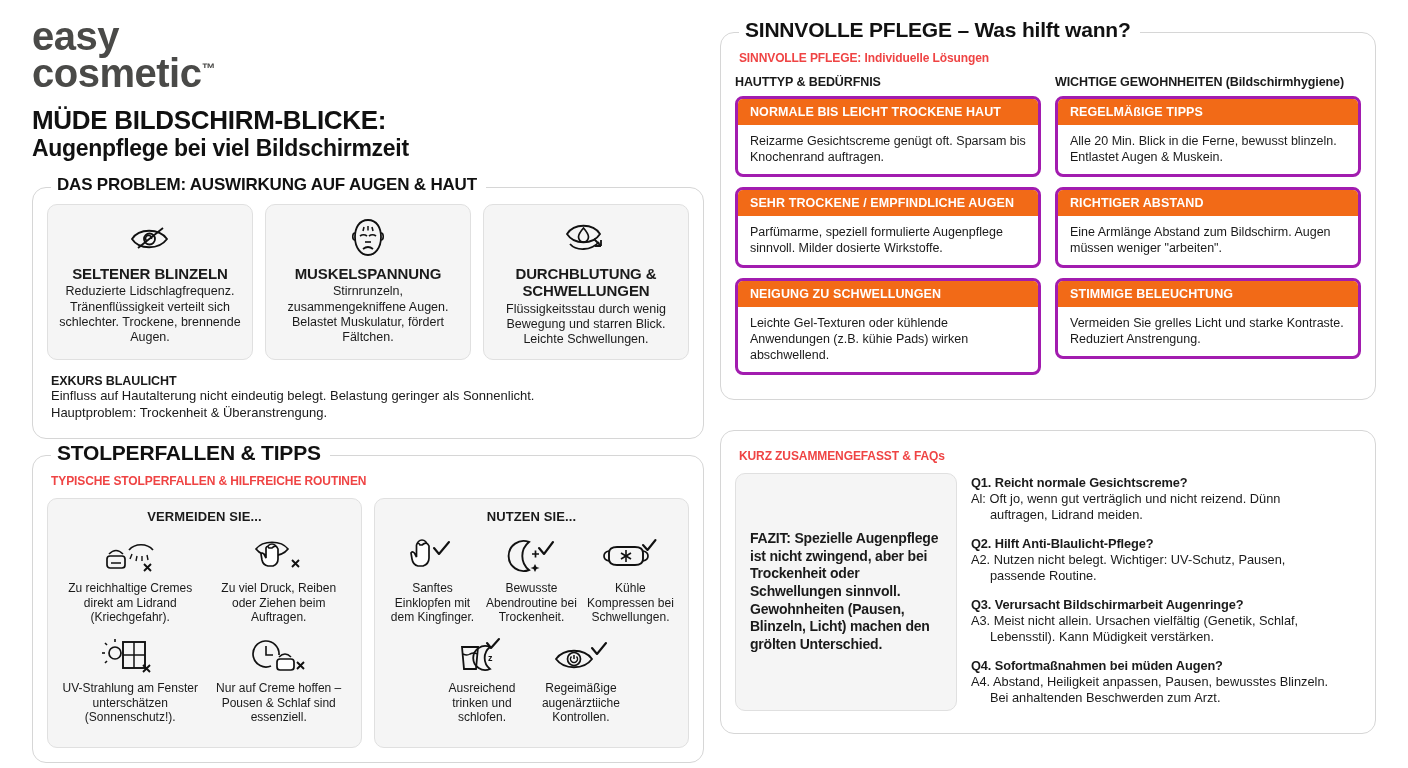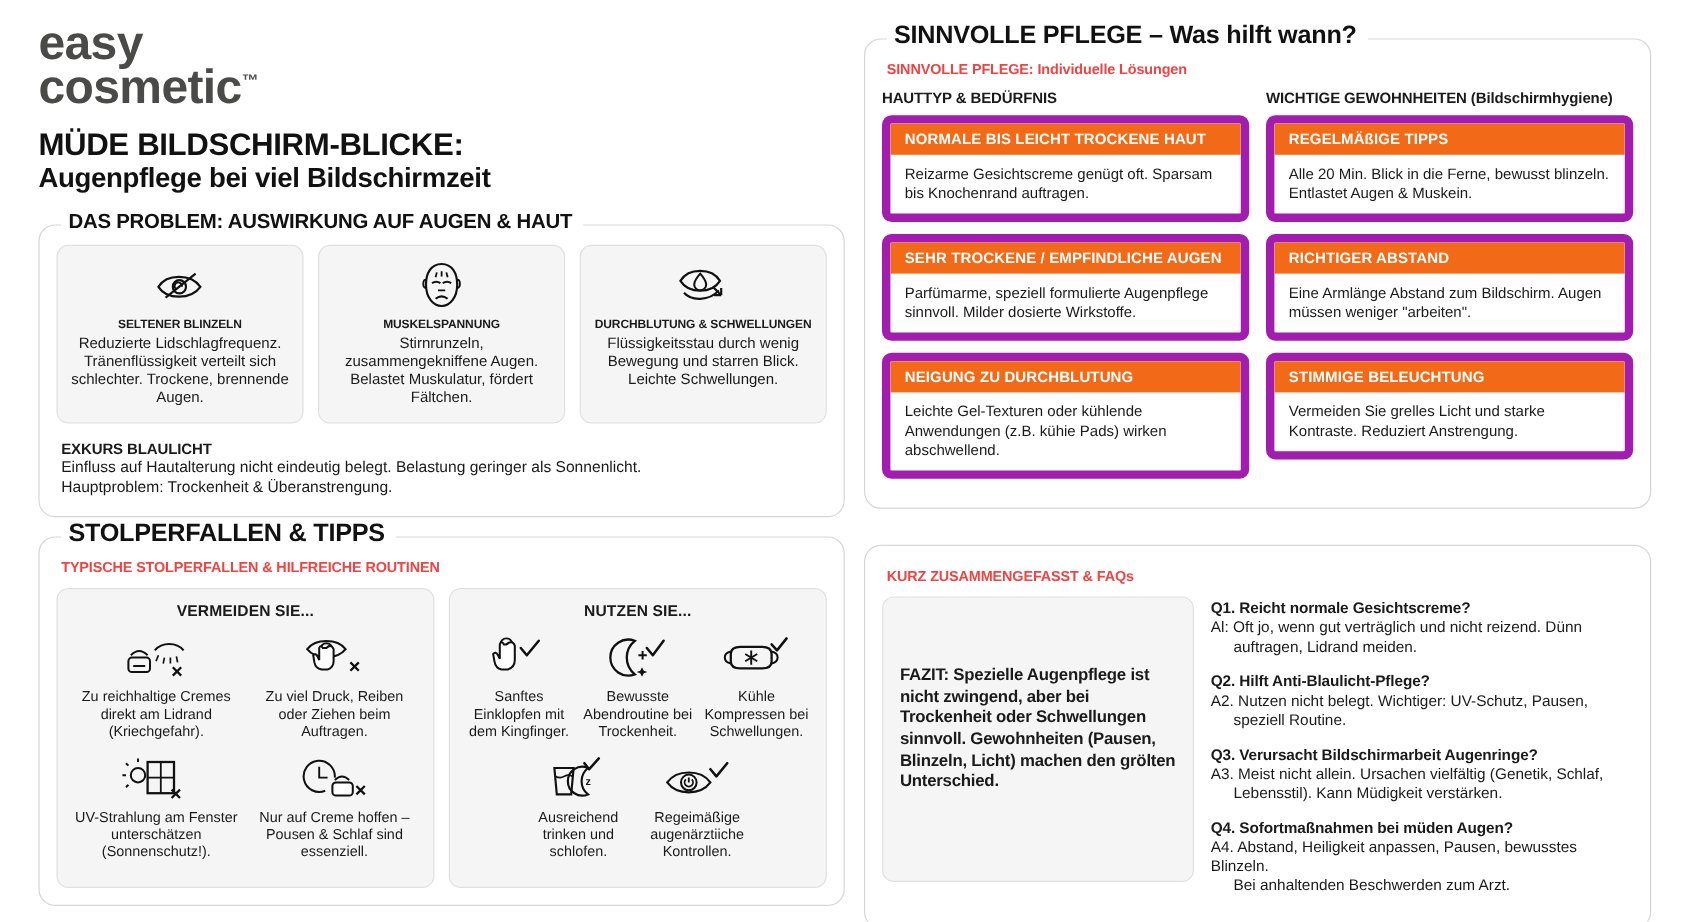--- a/index.html
+++ b/index.html
@@ -58,21 +58,21 @@
   .prob-row { display: flex; gap: 12px; }
   .prob-card {
     flex: 1 1 0;
     background: #f5f5f5;
     border: 1px solid #e0e0e0;
     border-radius: 10px;
     padding: 12px 8px 12px 8px;
     text-align: center;
   }
   .prob-icon { height: 42px; display: flex; align-items: center; justify-content: center; margin-bottom: 6px; }
-  .prob-title { font-size: 10px; font-weight: 800; letter-spacing: -0.1px; line-height: 1.15; margin-bottom: 2px; }
+  .prob-title { font-size: 15px; font-weight: 800; letter-spacing: -0.1px; line-height: 1.15; margin-bottom: 2px; }
   .prob-text { font-size: 12.5px; line-height: 1.22; color: #1a1a1a; }
 
   .excursus { margin: 14px 0 2px 4px; }
   .excursus-title { font-size: 12.5px; font-weight: 800; letter-spacing: -0.1px; }
   .excursus-line { font-size: 13px; line-height: 1.3; }
 
   
   .tips-row { display: flex; gap: 12px; justify-content: flex-end; }
   .tips-card {
     flex: 1 1 0;
@@ -87,38 +87,38 @@
   .tips-grid.three > .tip-item { width: 33.33%; }
   .tip-item { text-align: center; padding: 4px 4px 8px 4px; }
   .tip-icon { height: 42px; display: flex; align-items: center; justify-content: center; margin-bottom: 3px; }
   .tip-text { font-size: 12px; line-height: 1.2; }
 
   
   .care-cols { display: flex; gap: 14px; }
   .care-col { flex: 1 1 0; }
   .care-col-head { font-size: 12.5px; font-weight: 800; letter-spacing: -0.1px; margin-bottom: 7px; }
   .care-item {
-    border: 7px solid #a21caf;
+    border: 3px solid #a21caf;
     border-radius: 8px;
     overflow: hidden;
     margin-bottom: 10px;
     background: #ffffff;
   }
   .care-item-head {
     background: #f26a17;
     color: #ffffff;
     font-size: 12.5px; font-weight: 800; letter-spacing: 0.1px;
     padding: 6px 10px 6px 12px;
   }
   .care-item-body { font-size: 12.5px; line-height: 1.28; padding: 8px 10px 9px 12px; }
 
   
   .fazit-row { display: flex; gap: 14px; align-items: flex-start; }
   .fazit-box {
-    width: 260px;
+    width: 222px;
     background: #f5f5f5;
     border: 1px solid #e0e0e0;
     border-radius: 10px;
     padding: 56px 14px 56px 14px;
     min-height: 238px;
   }
   .fazit-text { font-size: 14px; font-weight: 800; line-height: 1.26; letter-spacing: -0.2px; }
   .faq-list { flex: 1 1 0; padding-top: 2px; }
   .faq-item { margin-bottom: 13px; }
   .faq-q { font-size: 12.8px; font-weight: 800; letter-spacing: -0.1px; line-height: 1.25; }
@@ -367,21 +367,21 @@
             <div class="care-item-head">NORMALE BIS LEICHT TROCKENE HAUT</div>
             <div class="care-item-body">Reizarme Gesichtscreme genügt oft. Sparsam bis Knochenrand auftragen.</div>
           </div>
 
           <div class="care-item">
             <div class="care-item-head">SEHR TROCKENE / EMPFINDLICHE AUGEN</div>
             <div class="care-item-body">Parfümarme, speziell formulierte Augenpflege sinnvoll. Milder dosierte Wirkstoffe.</div>
           </div>
 
           <div class="care-item">
-            <div class="care-item-head">NEIGUNG ZU DURCHBLUTUNG</div>
+            <div class="care-item-head">NEIGUNG ZU SCHWELLUNGEN</div>
             <div class="care-item-body">Leichte Gel-Texturen oder kühlende Anwendungen (z.B. kühie Pads) wirken abschwellend.</div>
           </div>
         </div>
 
         <div class="care-col">
           <div class="care-col-head">WICHTIGE GEWOHNHEITEN (Bildschirmhygiene)</div>
 
           <div class="care-item">
             <div class="care-item-head">REGELMÄßIGE TIPPS</div>
             <div class="care-item-body">Alle 20 Min. Blick in die Ferne, bewusst blinzeln. Entlastet Augen &amp; Muskein.</div>
@@ -417,21 +417,21 @@
             <div class="faq-a">
               <span>Al: Oft jo, wenn gut verträglich und nicht reizend. Dünn</span>
               <span class="cont">auftragen, Lidrand meiden.</span>
             </div>
           </div>
 
           <div class="faq-item">
             <div class="faq-q">Q2. Hilft Anti-Blaulicht-Pflege?</div>
             <div class="faq-a">
               <span>A2. Nutzen nicht belegt. Wichtiger: UV-Schutz, Pausen,</span>
-              <span class="cont">speziell Routine.</span>
+              <span class="cont">passende Routine.</span>
             </div>
           </div>
 
           <div class="faq-item">
             <div class="faq-q">Q3. Verursacht Bildschirmarbeit Augenringe?</div>
             <div class="faq-a">
               <span>A3. Meist nicht allein. Ursachen vielfältig (Genetik, Schlaf,</span>
               <span class="cont">Lebensstil). Kann Müdigkeit verstärken.</span>
             </div>
           </div>

